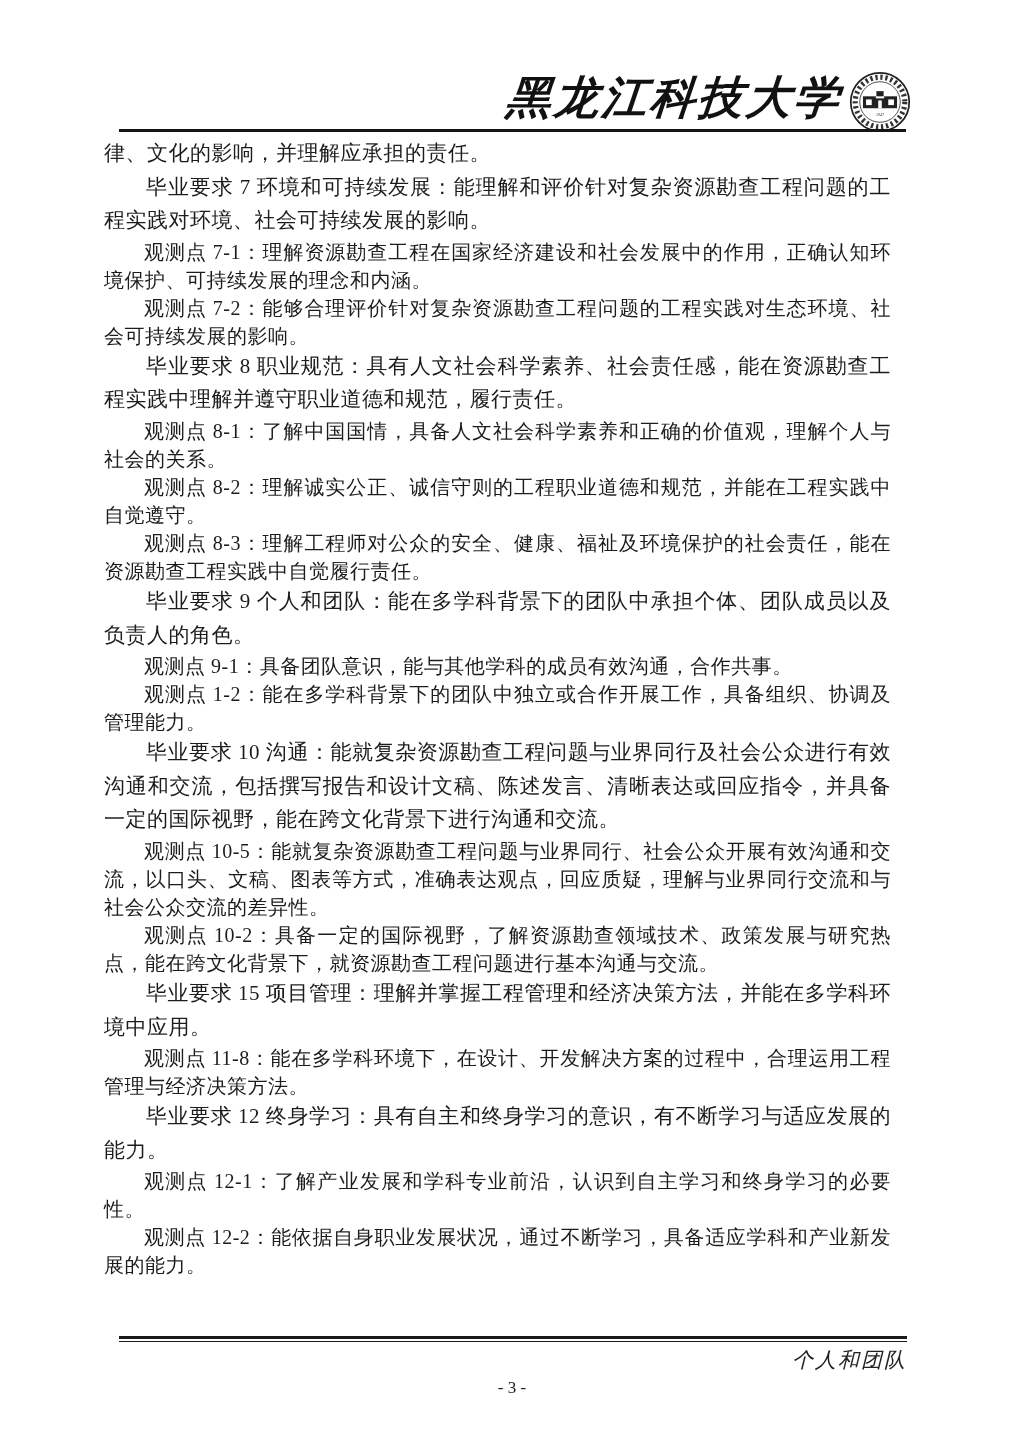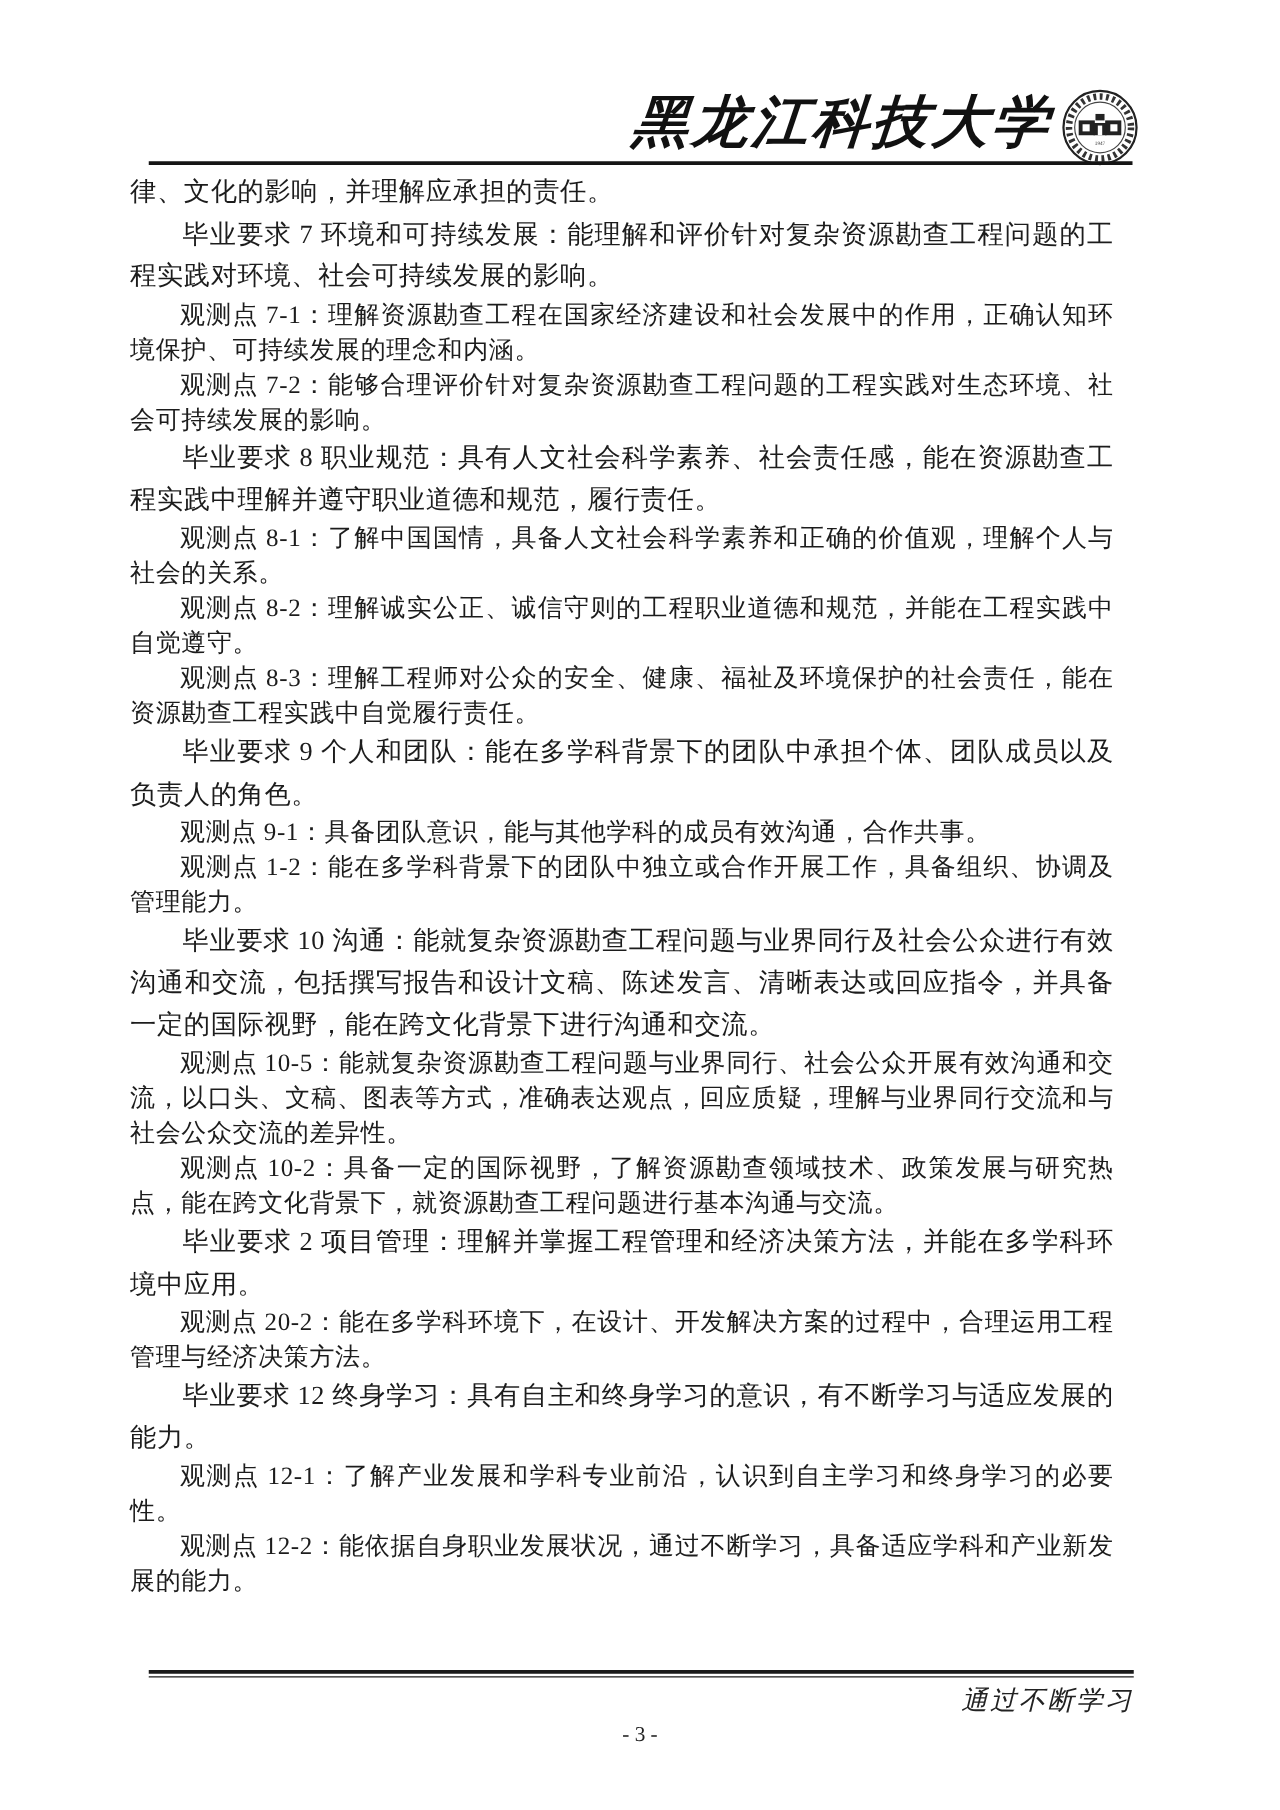--- a/index.html
+++ b/index.html
@@ -113,24 +113,24 @@
       <p class="para large indent">毕业要求 8 职业规范：具有人文社会科学素养、社会责任感，能在资源勘查工程实践中理解并遵守职业道德和规范，履行责任。</p>
       <p class="para small indent">观测点 8-1：了解中国国情，具备人文社会科学素养和正确的价值观，理解个人与社会的关系。</p>
       <p class="para small indent">观测点 8-2：理解诚实公正、诚信守则的工程职业道德和规范，并能在工程实践中自觉遵守。</p>
       <p class="para small indent">观测点 8-3：理解工程师对公众的安全、健康、福祉及环境保护的社会责任，能在资源勘查工程实践中自觉履行责任。</p>
       <p class="para large indent">毕业要求 9 个人和团队：能在多学科背景下的团队中承担个体、团队成员以及负责人的角色。</p>
       <p class="para small indent">观测点 9-1：具备团队意识，能与其他学科的成员有效沟通，合作共事。</p>
       <p class="para small indent">观测点 1-2：能在多学科背景下的团队中独立或合作开展工作，具备组织、协调及管理能力。</p>
       <p class="para large indent">毕业要求 10 沟通：能就复杂资源勘查工程问题与业界同行及社会公众进行有效沟通和交流，包括撰写报告和设计文稿、陈述发言、清晰表达或回应指令，并具备一定的国际视野，能在跨文化背景下进行沟通和交流。</p>
       <p class="para small indent">观测点 10-5：能就复杂资源勘查工程问题与业界同行、社会公众开展有效沟通和交流，以口头、文稿、图表等方式，准确表达观点，回应质疑，理解与业界同行交流和与社会公众交流的差异性。</p>
       <p class="para small indent">观测点 10-2：具备一定的国际视野，了解资源勘查领域技术、政策发展与研究热点，能在跨文化背景下，就资源勘查工程问题进行基本沟通与交流。</p>
-      <p class="para large indent">毕业要求 2 项目管理：理解并掌握工程管理和经济决策方法，并能在多学科环境中应用。</p>
-      <p class="para small indent">观测点 20-2：能在多学科环境下，在设计、开发解决方案的过程中，合理运用工程管理与经济决策方法。</p>
+      <p class="para large indent">毕业要求 15 项目管理：理解并掌握工程管理和经济决策方法，并能在多学科环境中应用。</p>
+      <p class="para small indent">观测点 11-8：能在多学科环境下，在设计、开发解决方案的过程中，合理运用工程管理与经济决策方法。</p>
       <p class="para large indent">毕业要求 12 终身学习：具有自主和终身学习的意识，有不断学习与适应发展的能力。</p>
       <p class="para small indent">观测点 12-1：了解产业发展和学科专业前沿，认识到自主学习和终身学习的必要性。</p>
       <p class="para small indent">观测点 12-2：能依据自身职业发展状况，通过不断学习，具备适应学科和产业新发展的能力。</p>
     </div>
 
   <div class="footer-rule"></div>
-  <div class="department">通过不断学习</div>
+  <div class="department">个人和团队</div>
   <div class="page-number">- 3 -</div>
 
 </div>
 
 </body></html>

